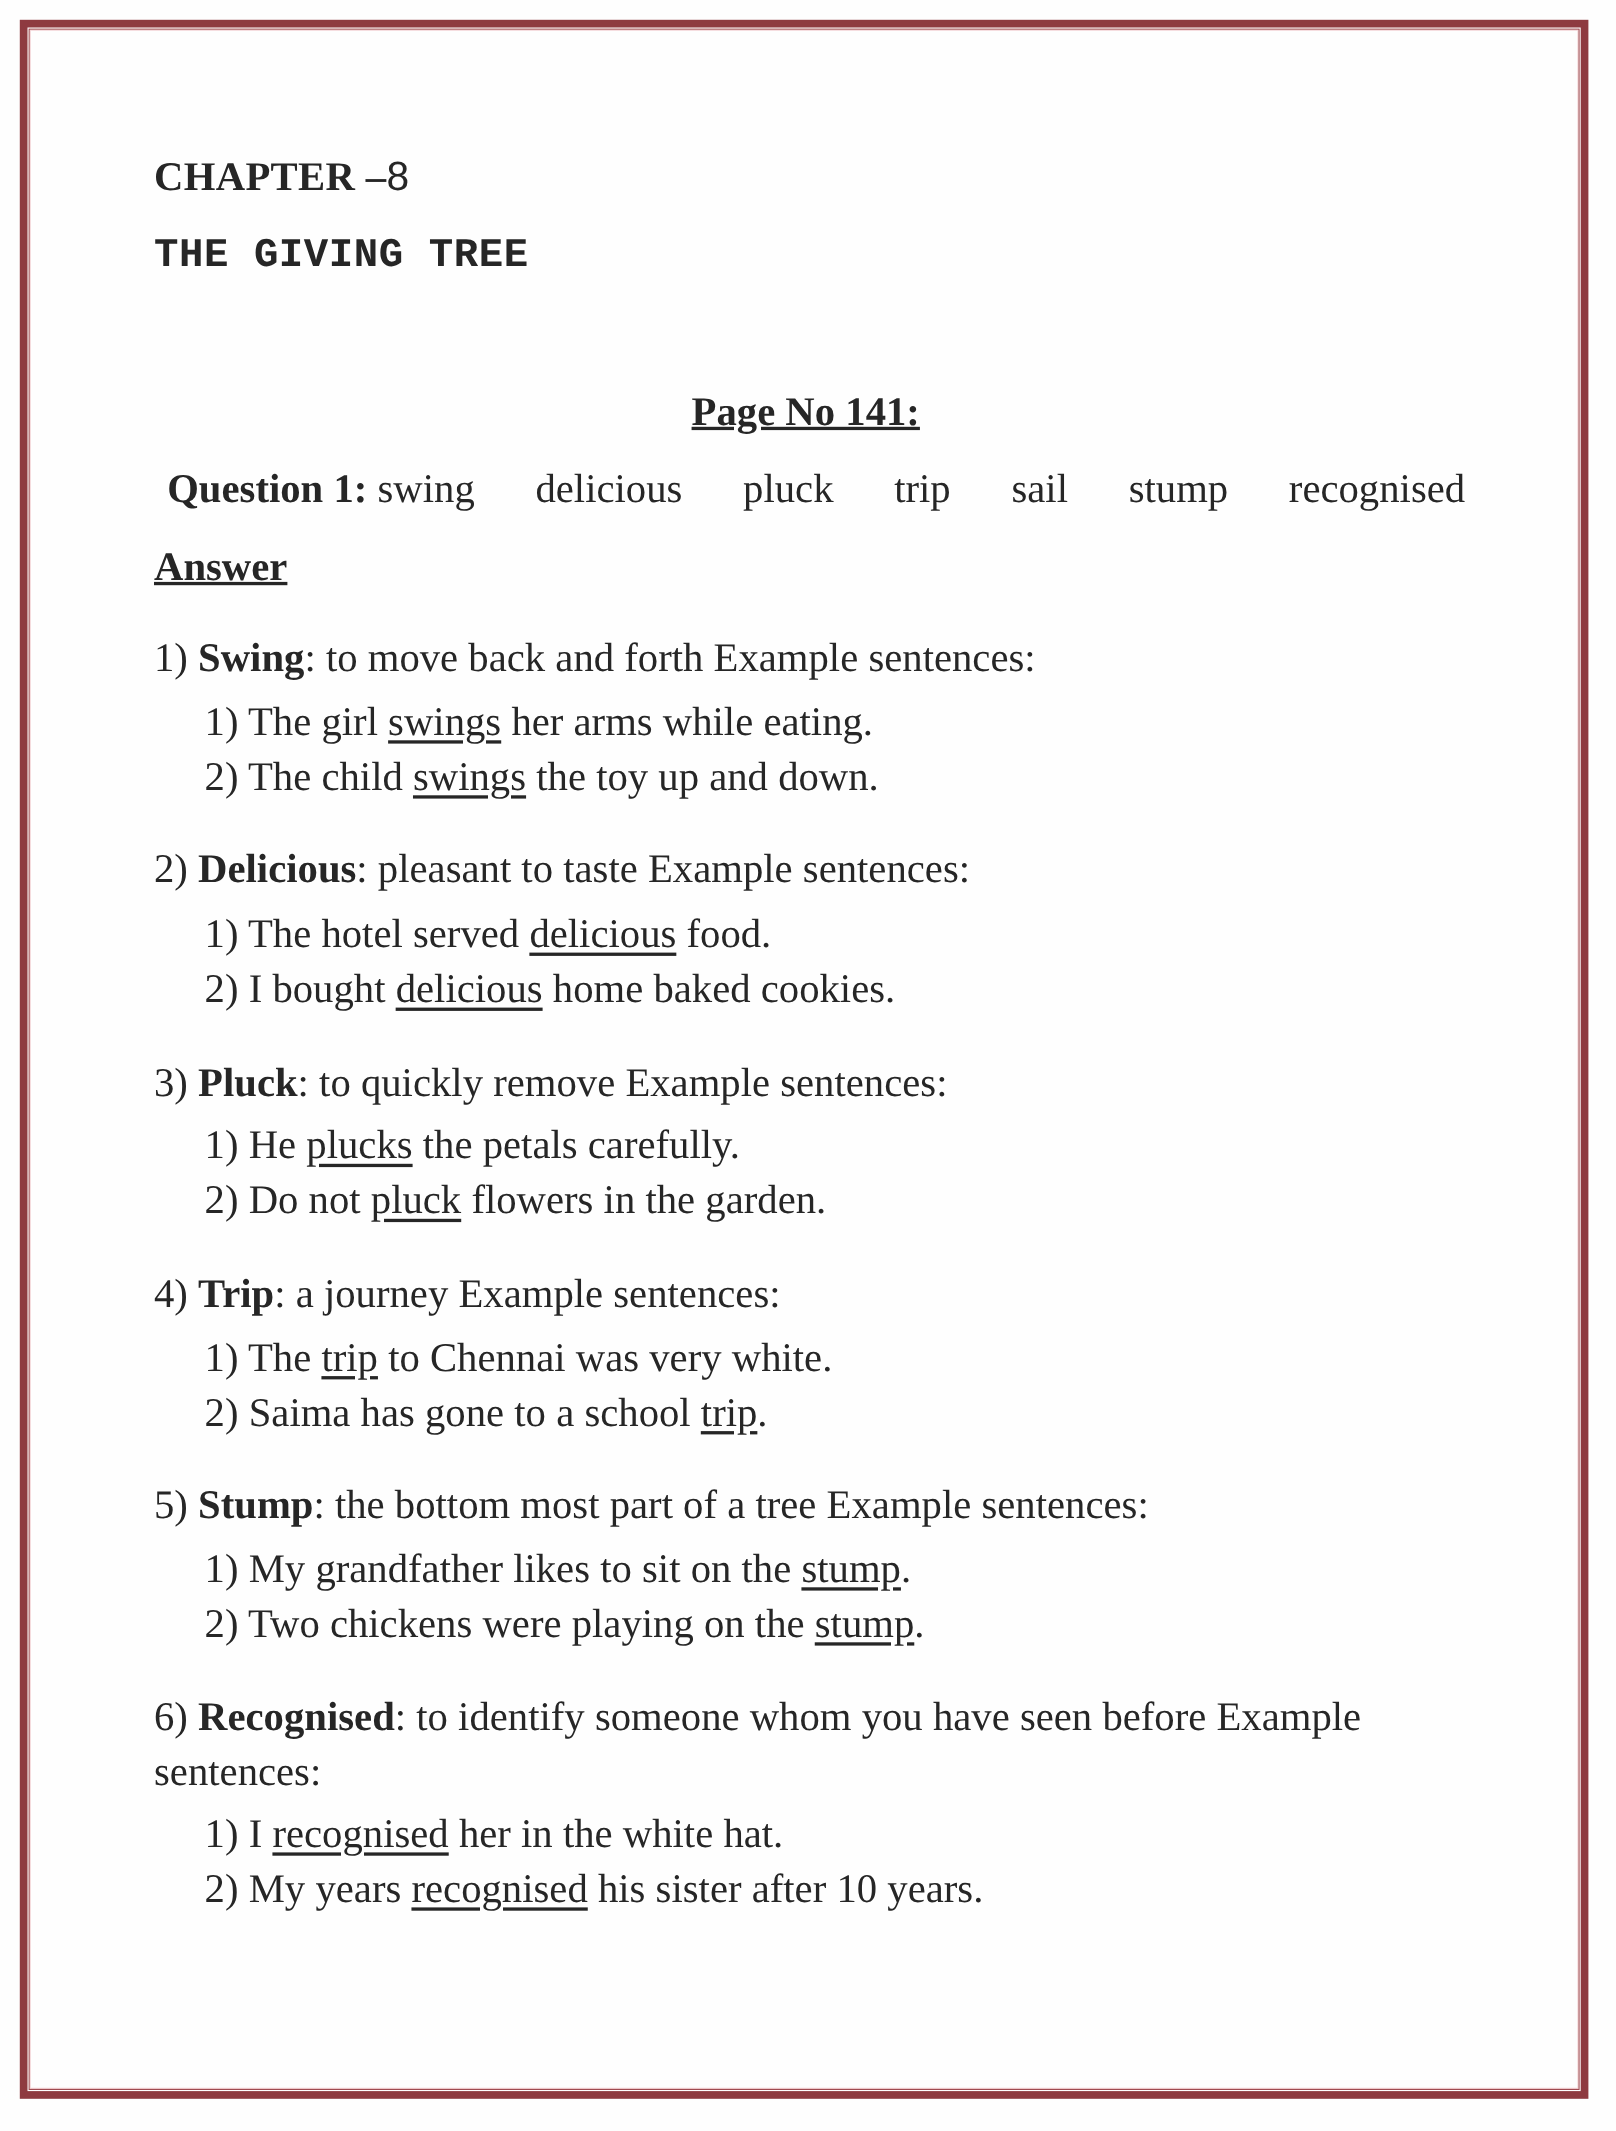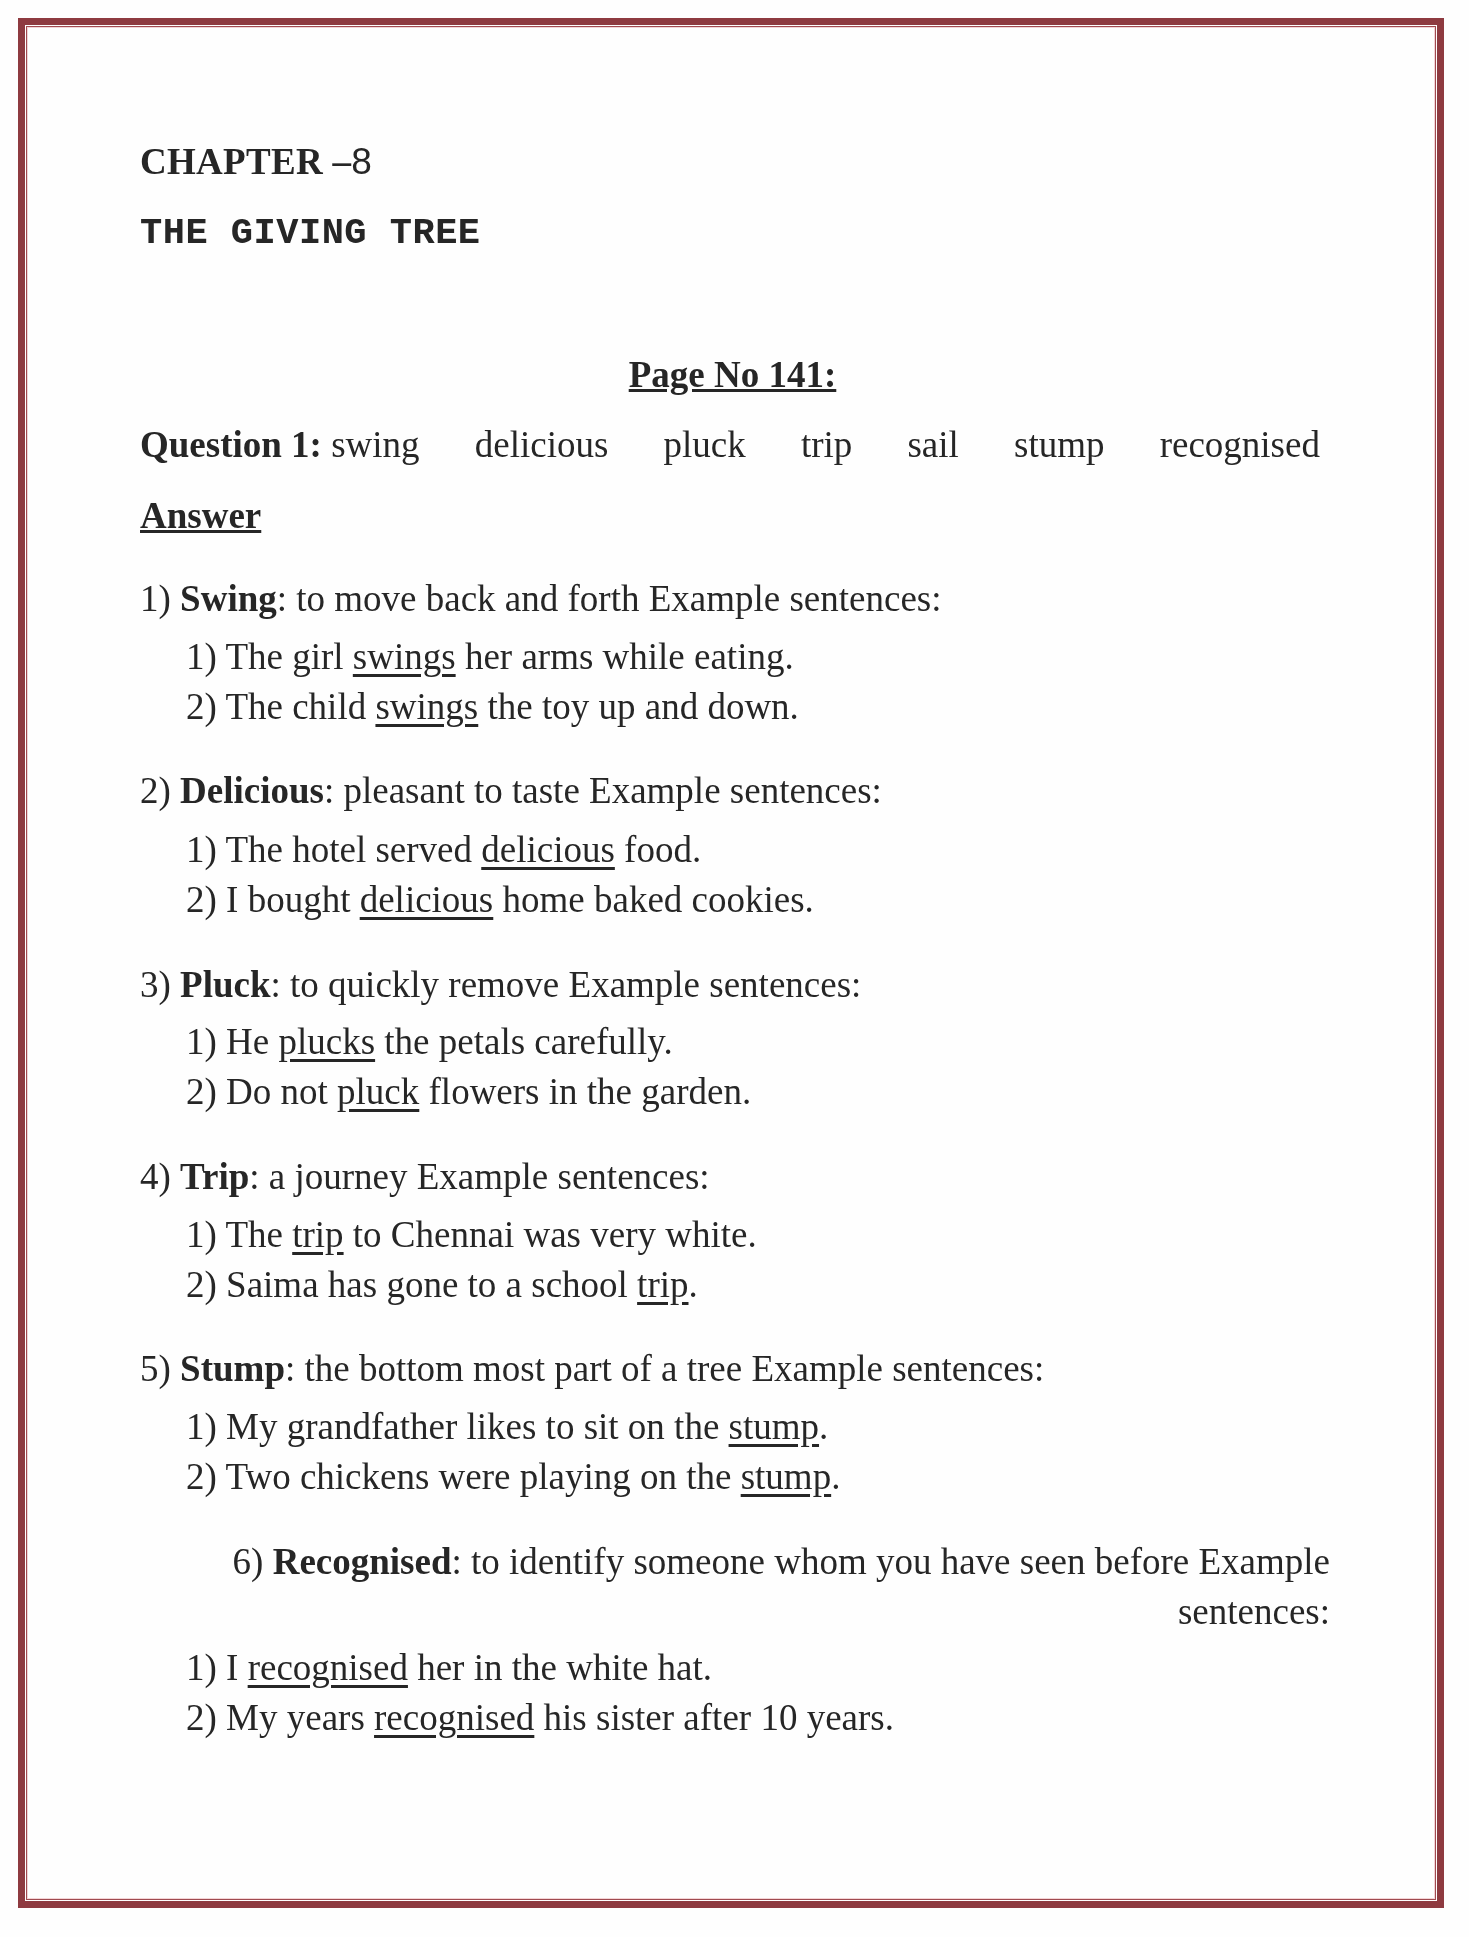--- a/index.html
+++ b/index.html
@@ -69,21 +69,21 @@
       left: 0;
       width: 1185px;
       text-align: center;
       font-weight: bold;
       font-size: 37px;
       text-decoration: underline;
     }
     .question {
       position: absolute;
       top: 423px;
-      left: 0;
+      left: 12px;
       width: 1180px;
       font-size: 37px;
       display: flex;
       justify-content: space-between;
       white-space: nowrap;
       text-align: right;
     }
     .question .qlabel { font-weight: bold; }
     .answer-label {
       position: absolute;
@@ -98,21 +98,20 @@
       left: 0;
       font-size: 37px;
       white-space: nowrap;
       margin-top: 13px;
     }
     .entry-head .term { font-weight: bold; }
     .entry-head.wrap {
       white-space: normal;
       width: 1190px;
       line-height: 50px;
-      text-align: right;
     }
     .example {
       position: absolute;
       left: 46px;
       font-size: 37px;
       white-space: nowrap;
     }
     .example .kw {
       font-weight: normal;
       text-decoration: underline;

